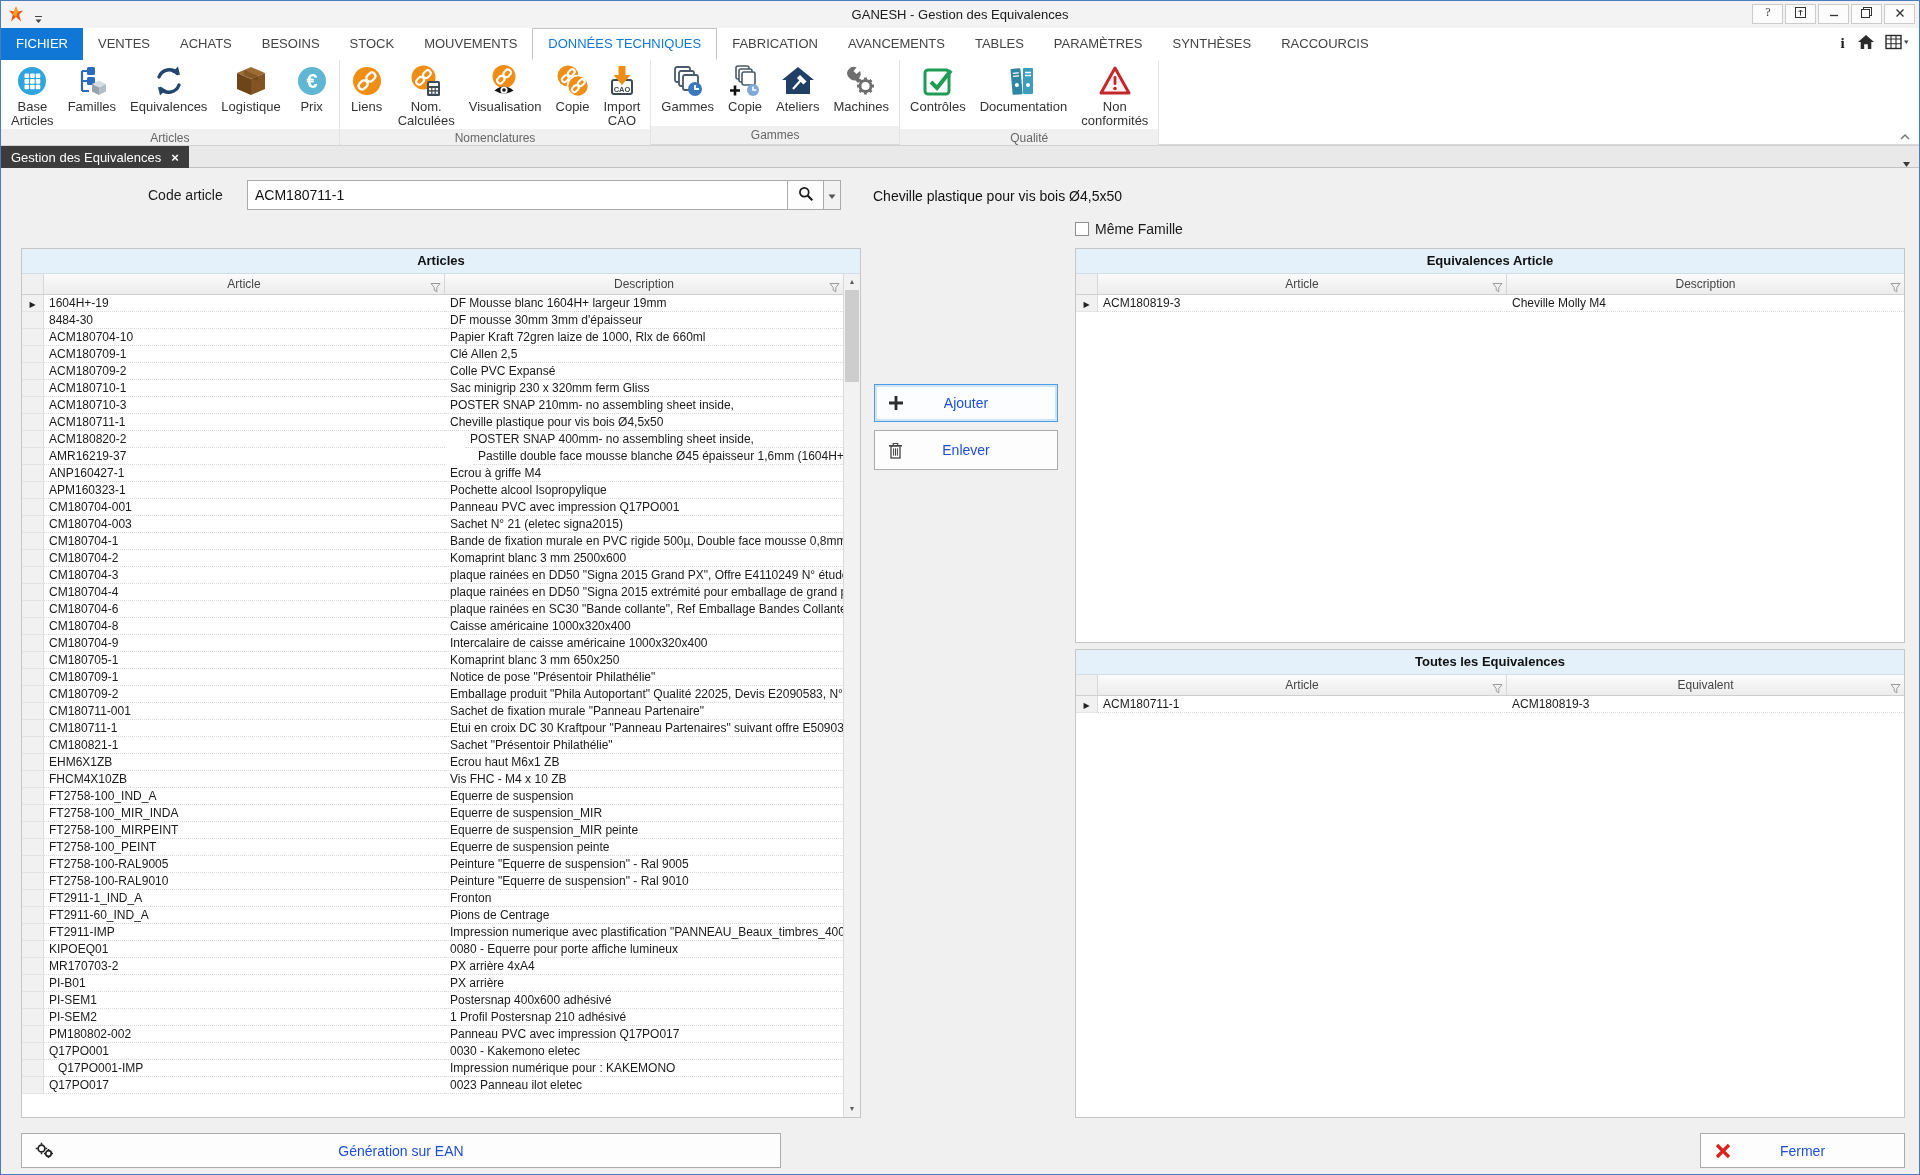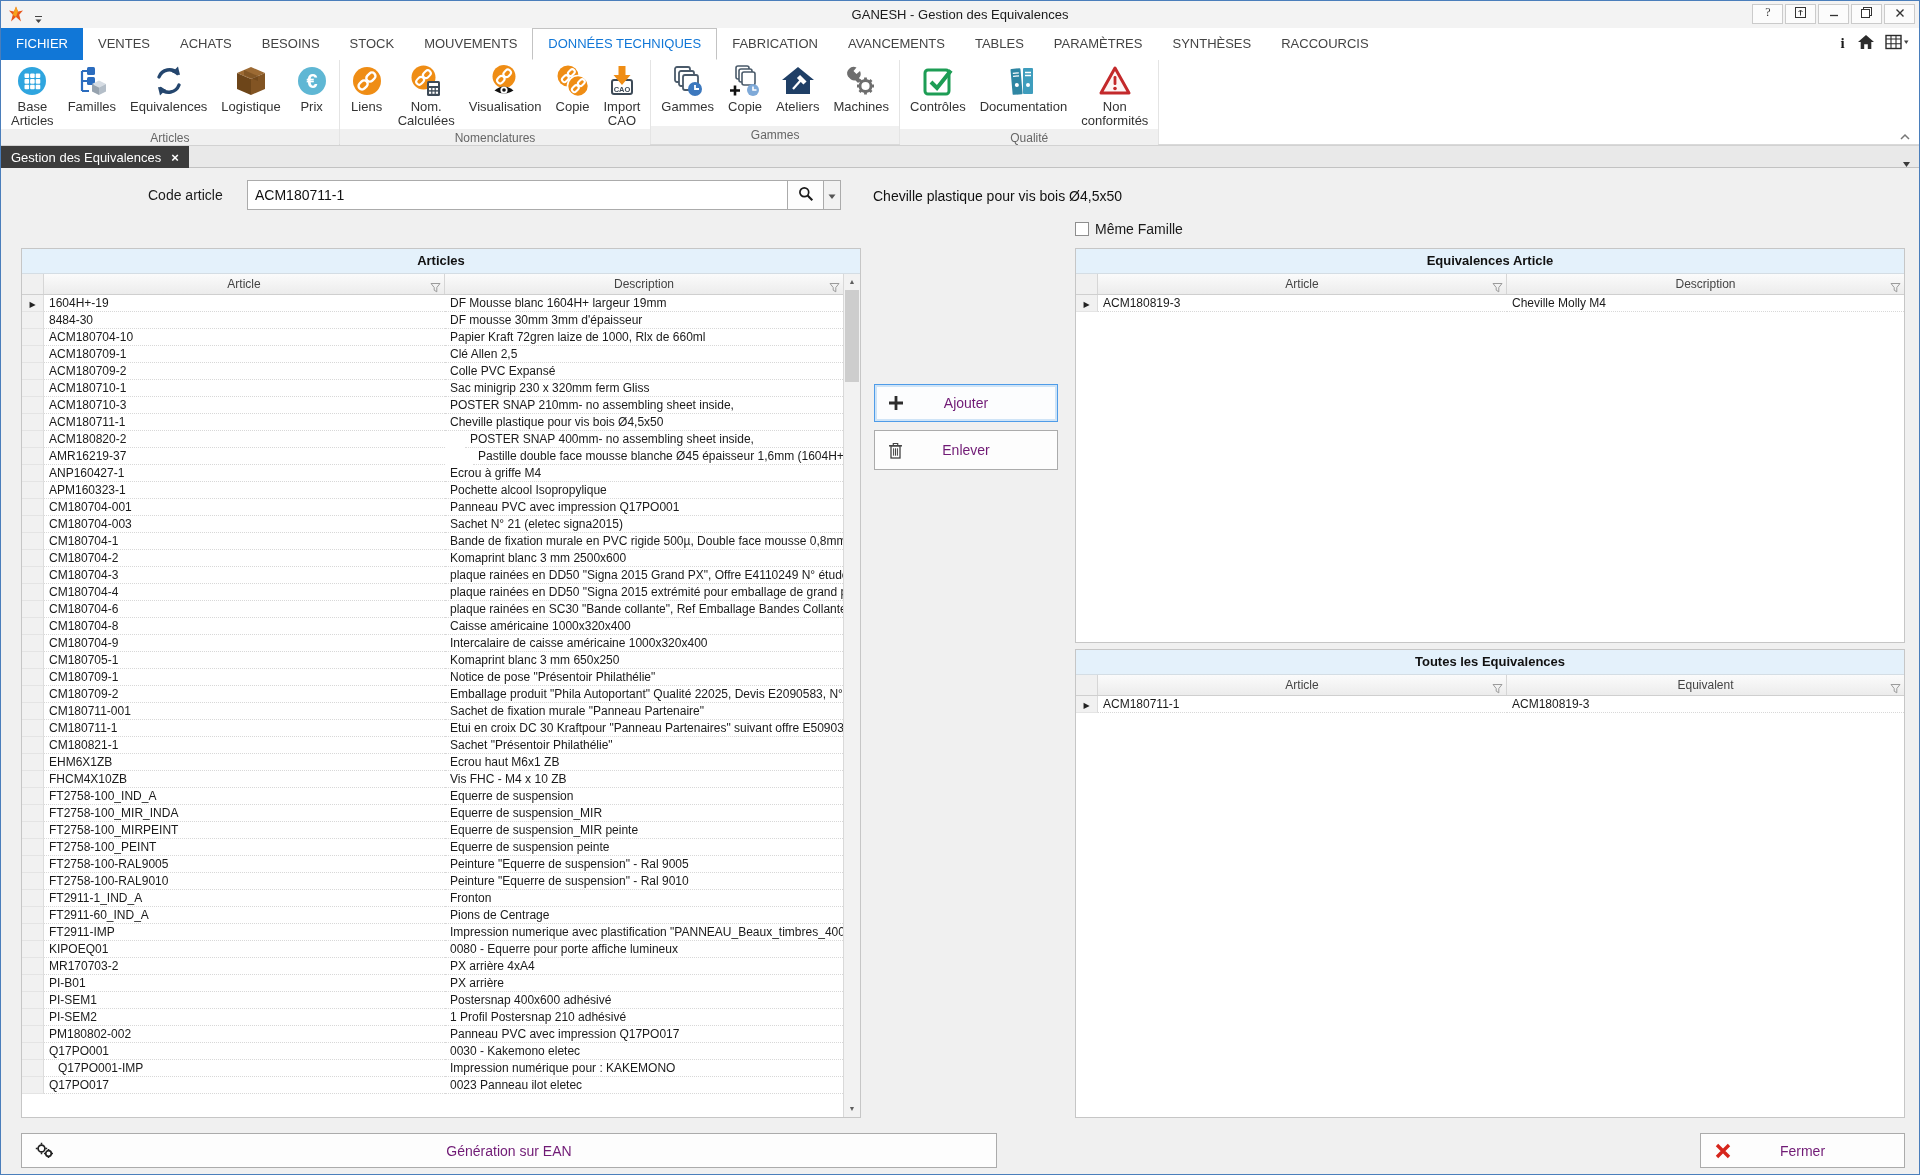--- a/index.html
+++ b/index.html
@@ -61,21 +61,21 @@
   .grow{display:flex;height:17px;line-height:16px;font-size:12px;color:#1a1a1a;}
   .gmark{width:22px;flex:none;background:#f1f1f1;border-right:1px solid #dcdcdc;border-bottom:1px solid #e4e4e4;text-align:center;box-sizing:border-box;}
   .rowarrow{font-size:8px;color:#222;line-height:16px;}
   .gcell{padding:0 5px;white-space:nowrap;overflow:hidden;border-bottom:1px dotted #d8d8d8;box-sizing:border-box;}
   .vscroll{width:17px;flex:none;background:#f2f2f2;border-left:1px solid #d9d9d9;display:flex;flex-direction:column;box-sizing:border-box;}
   .sarrow{height:16px;line-height:16px;text-align:center;font-size:7px;color:#5e5e5e;flex:none;}
   .sthumb{height:92px;background:#cdcdcd;margin:0 1px;flex:none;}
   .strack{flex:1;}
 
   
-  .btn{position:absolute;display:flex;align-items:center;justify-content:center;background:#fdfdfd;border:1px solid #ababab;box-sizing:border-box;font-size:14px;color:#701a75;}
+  .btn{position:absolute;display:flex;align-items:center;justify-content:center;background:#fdfdfd;border:1px solid #ababab;box-sizing:border-box;font-size:14px;color:#1d4ed8;}
   .btn .bicon{position:absolute;left:13px;display:flex;align-items:center;}
   .btn-ajouter{border:1px solid #4f9ce8;box-shadow:inset 0 0 0 2px #cfe4f7;background:#fcfdfe;}
   .chk-row{position:absolute;display:flex;align-items:center;gap:6px;}
   .chk{width:14px;height:14px;border:1px solid #8e8e8e;background:#fff;box-sizing:border-box;}
   .chk-label{font-size:14px;color:#1a1a1a;}
 </style>
 </head>
 <body>
 
 <div class="window">
@@ -679,21 +679,21 @@
               <div class="grow">
                 <div class="gmark"><span class="rowarrow">▶</span></div>
                 <div class="gcell" style="width: 409px;">ACM180711-1</div>
                 <div class="gcell" style="flex: 1 1 0%;">ACM180819-3</div>
               </div>
             </div>
         </div>
       </div>
     </div>
 
-    <div class="btn" style="left:20px;top:965px;width:976px;height:35px;">
+    <div class="btn" style="left:20px;top:965px;width:760px;height:35px;">
       <span class="bicon">
           <svg width="19" height="17">
             <g fill="none" stroke="#222" stroke-width="1.7">
               <circle cx="6.5" cy="6.5" r="3.4"></circle>
               <circle cx="13.5" cy="11.5" r="2.8"></circle>
             </g>
             <g stroke="#222" stroke-width="1.5">
               <path d="M6.5 0.8 V2.6 M6.5 10.4 V12.2 M0.8 6.5 H2.6 M10.4 6.5 H12.2 M13.5 7 V8.4 M13.5 14.6 V16 M9 11.5 H10.4 M16.6 11.5 H18"></path>
             </g>
           </svg>

